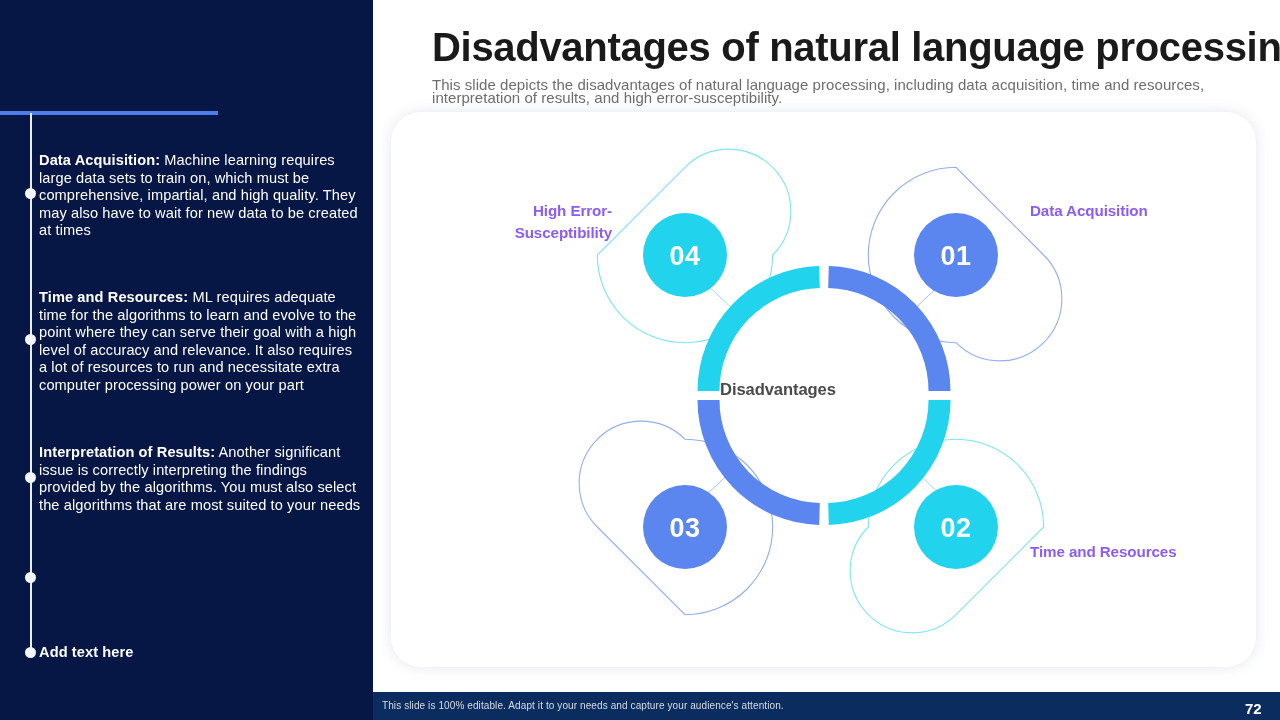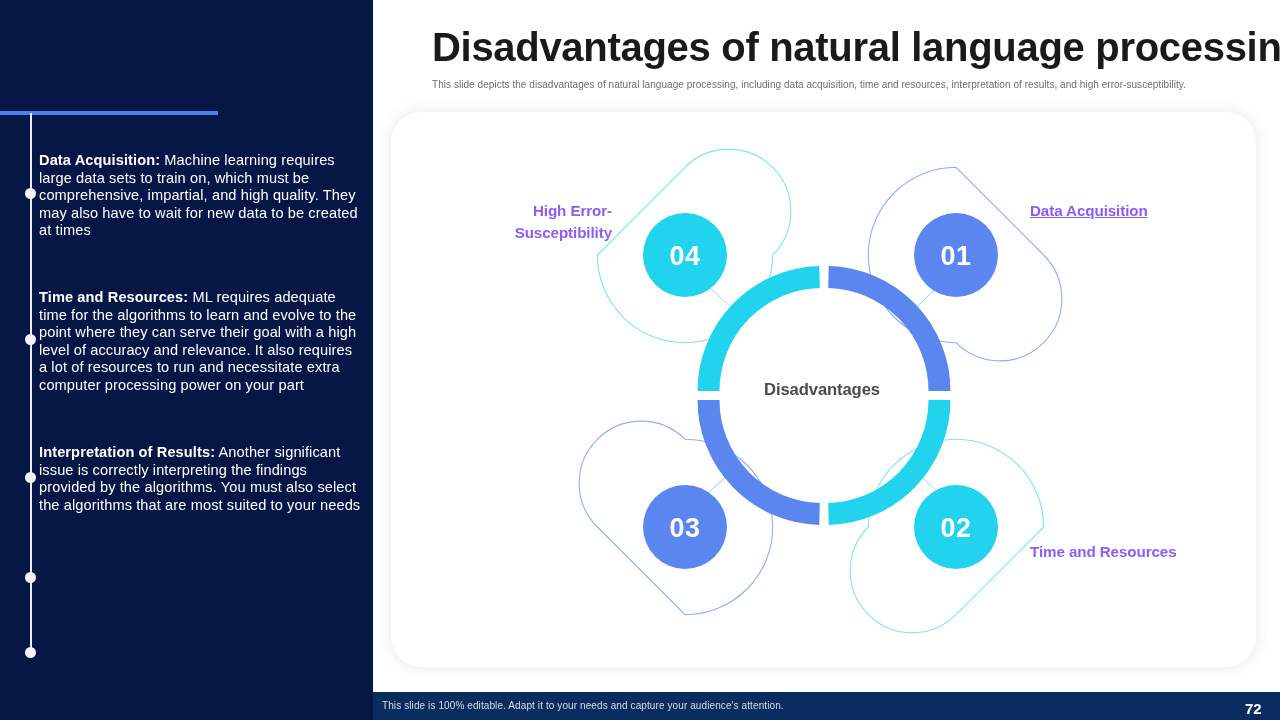--- a/index.html
+++ b/index.html
@@ -85,21 +85,21 @@
     color: #1a1a1a;
     font-weight: bold;
     letter-spacing: -0.3px;
     white-space: nowrap;
   }
   #header-sub {
     position: absolute;
     left: 432px;
     top: 78px;
     width: 830px;
-    font-size: 10px;
+    font-size: 15px;
     line-height: 13px;
     color: #6d6d6d;
     letter-spacing: 0.05px;
   }
 
   #panel {
     position: absolute;
     left: 391px;
     top: 112px;
     width: 865px;
@@ -120,30 +120,30 @@
 
   .node-label {
     position: absolute;
     font-size: 15.2px;
     line-height: 22px;
     font-weight: bold;
     color: #8b5cf6;
     letter-spacing: -0.1px;
   }
   #label-04 { left: 490px; top: 200px; width: 122px; text-align: right; }
-  #label-01 { left: 1030px; top: 200px; width: 150px; text-align: left; text-decoration: underline; }
+  #label-01 { left: 1030px; top: 200px; width: 150px; text-align: left; }
   #label-03 { left: 430px; top: 531px; width: 125px; text-align: right; }
   #label-02 { left: 1030px; top: 541px; width: 190px; text-align: left; }
 
   #center-label {
     position: absolute;
     left: 720px;
     top: 380px;
     width: 204px;
-    text-align: center;
+    text-align: left;
     font-size: 16.6px;
     font-weight: bold;
     color: #4a4a4a;
     letter-spacing: -0.1px;
   }
 
   .num-text {
     font-family: "Liberation Sans", sans-serif;
     font-size: 27px;
     font-weight: bold;
@@ -198,20 +198,23 @@
 
     <div class="side-item" style="top:289px;">
       <span class="ttl"> Time and Resources:</span><span> ML requires adequate time for the algorithms to learn and evolve to the point where they can serve their goal with a high level of accuracy and relevance. It also requires a lot of resources to run and necessitate extra computer processing power on your part</span>
     </div>
 
     <div class="side-item" style="top:444px;">
       <span class="ttl">Interpretation of Results:</span><span> Another significant issue is correctly interpreting the findings provided by the algorithms. You must also select the algorithms that are most suited to your needs</span>
     </div>
 
 
+    <div class="side-item last" style="top:644px;">
+      <span class="ttl">Add text here</span>
+    </div>
   </div>
 
   <div id="header-title">Disadvantages of natural language processing</div>
   <div id="header-sub">This slide depicts the disadvantages of natural language processing, including data acquisition, time and resources, interpretation of results, and high error-susceptibility.</div>
 
   <div id="panel"></div>
 
   <div id="diagram">
     <svg width="865" height="555" viewBox="0 0 865 555" xmlns="http://www.w3.org/2000/svg">
       <defs>

